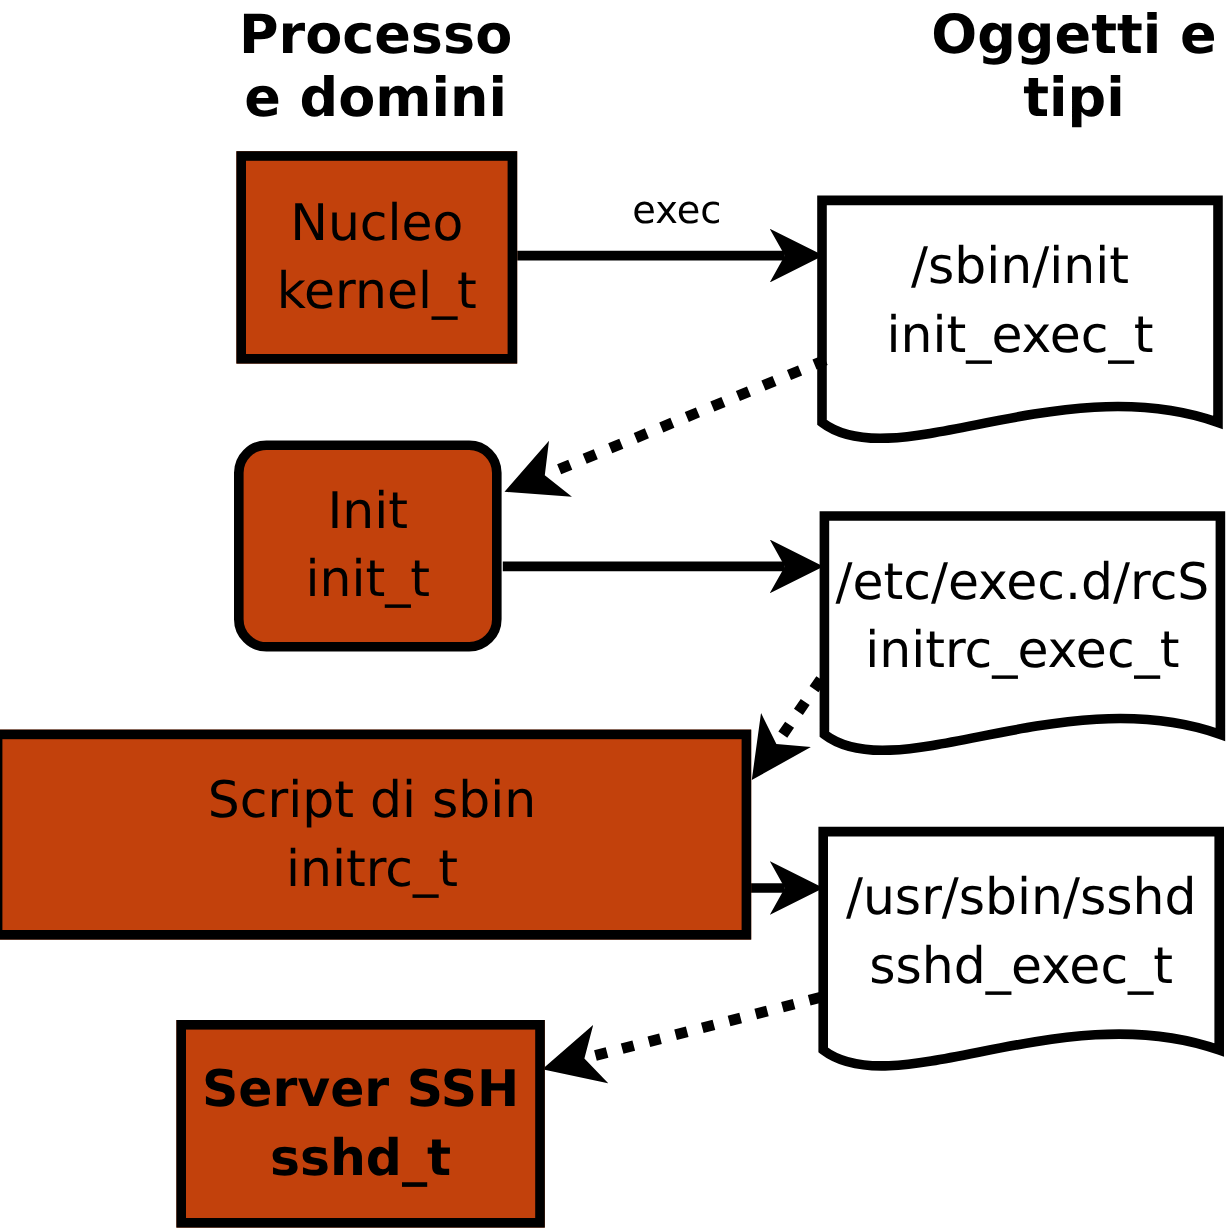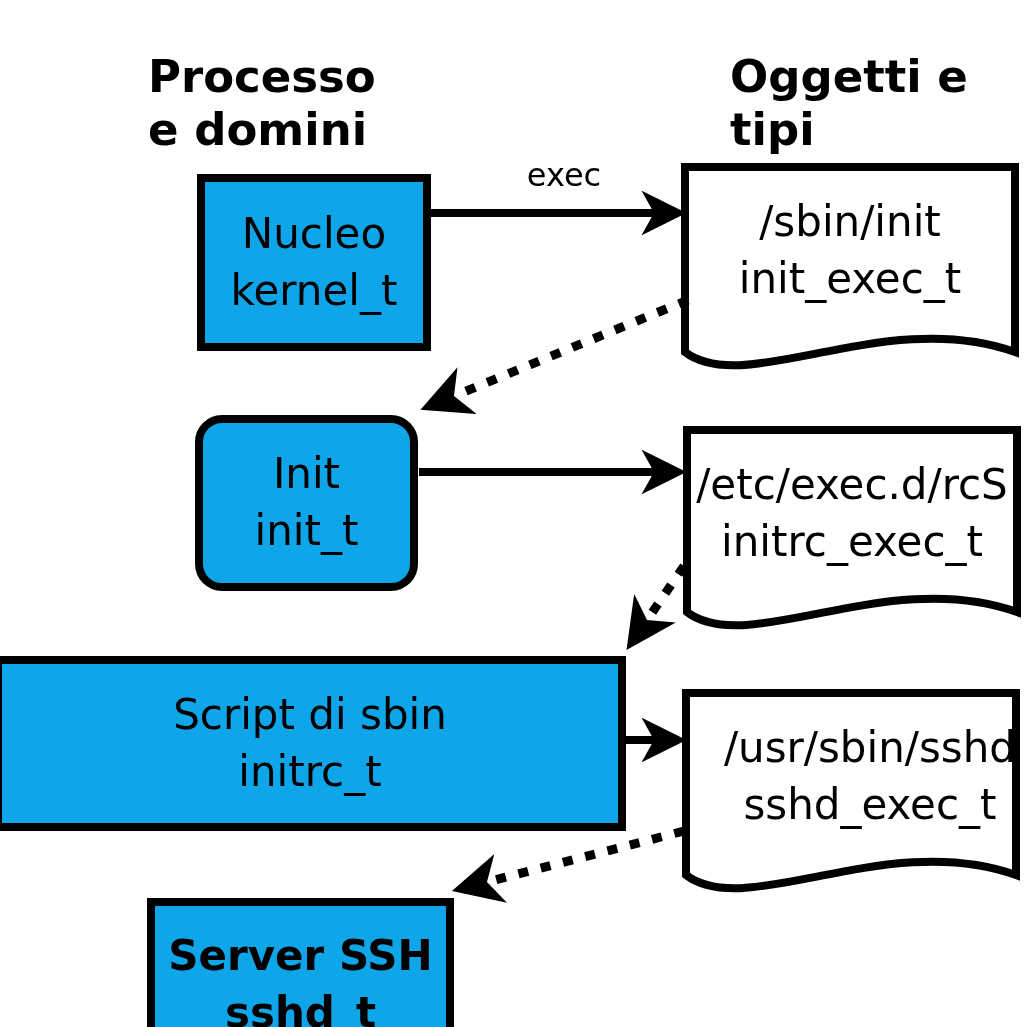--- a/index.html
+++ b/index.html
@@ -6,33 +6,33 @@
   #stage{
     position:relative;width:1024px;height:1027px;background:#ffffff;
     font-family:"DejaVu Sans","Liberation Sans",sans-serif;color:#000;
     overflow:hidden;
   }
   #arrows{position:absolute;left:0;top:0;width:1024px;height:1027px;}
   .doc-shape{fill:#ffffff;stroke:#000000;stroke-width:8;}
   .solid-edge{stroke:#000000;stroke-width:8;fill:none;}
   .dotted-edge{stroke:#000000;stroke-width:9;fill:none;stroke-dasharray:10 13;}
   .pbox{
-    position:absolute;box-sizing:border-box;border:8px solid #000;background:#0ea5e9;
-    display:flex;align-items:center;justify-content:center;text-align:center;margin-top:48px;
+    position:absolute;box-sizing:border-box;border:8px solid #000;background:#c2410c;
+    display:flex;align-items:center;justify-content:center;text-align:center;
   }
   .node-label{
     white-space:pre-line;font-size:42px;line-height:1.35;text-align:center;
   }
   .doc-label{
     position:absolute;display:flex;align-items:center;justify-content:center;
     text-align:center;pointer-events:none;
   }
   .col-header{
     position:absolute;font-weight:bold;font-size:45px;line-height:1.18;
-    white-space:pre-line;margin-top:48px;
+    text-align:center;white-space:pre-line;
   }
   .edge-label{
     position:absolute;font-size:32px;text-align:center;
   }
 </style>
 </head>
 <body>
 
 <div id="stage">
 
@@ -82,20 +82,20 @@
   </div>
 
   <div class="doc-label" style="left:685px;top:167px;width:330px;height:168px;">
     <span class="node-label">/sbin/init
 init_exec_t</span>
   </div>
   <div class="doc-label" style="left:687px;top:430px;width:330px;height:168px;">
     <span class="node-label">/etc/exec.d/rcS
 initrc_exec_t</span>
   </div>
-  <div class="doc-label" style="left:686px;top:693px;width:330px;height:168px;justify-content:flex-end;">
+  <div class="doc-label" style="left:686px;top:693px;width:330px;height:168px;">
     <span class="node-label">/usr/sbin/sshd
 sshd_exec_t</span>
   </div>
 
   <div class="edge-label" style="left:498px;top:156px;width:132px;">exec</div>
 
 </div>
 
 </body></html>

